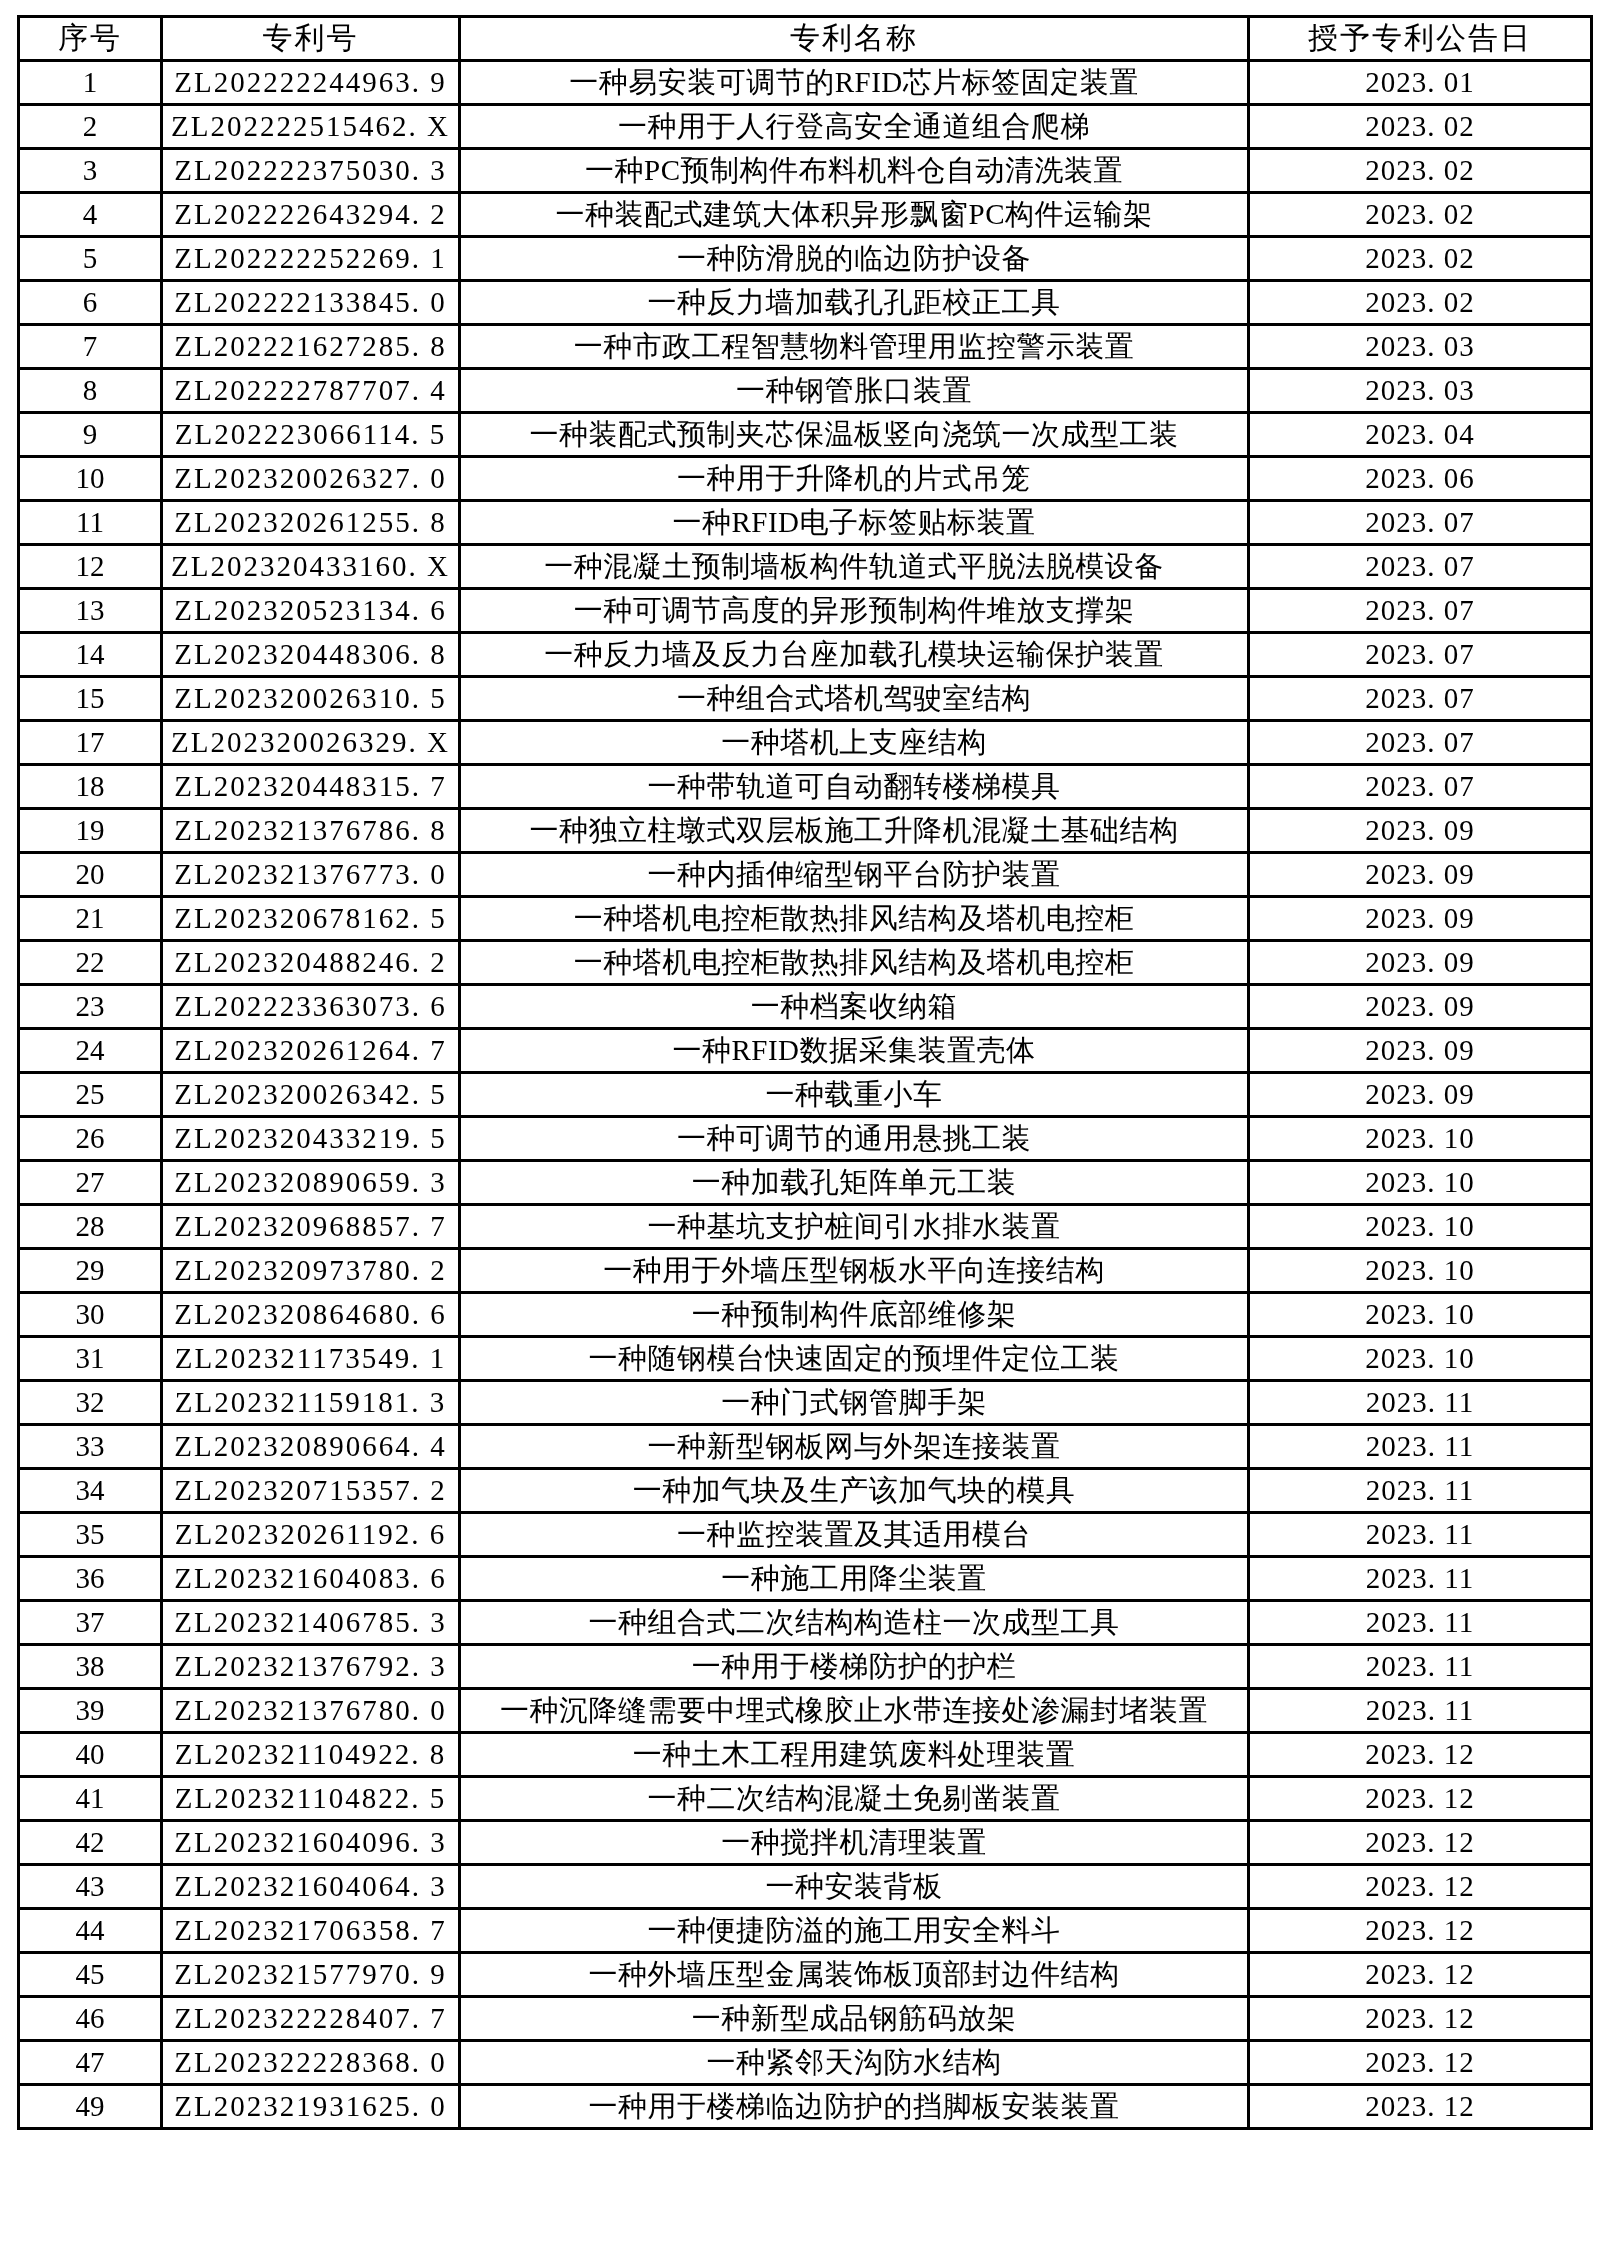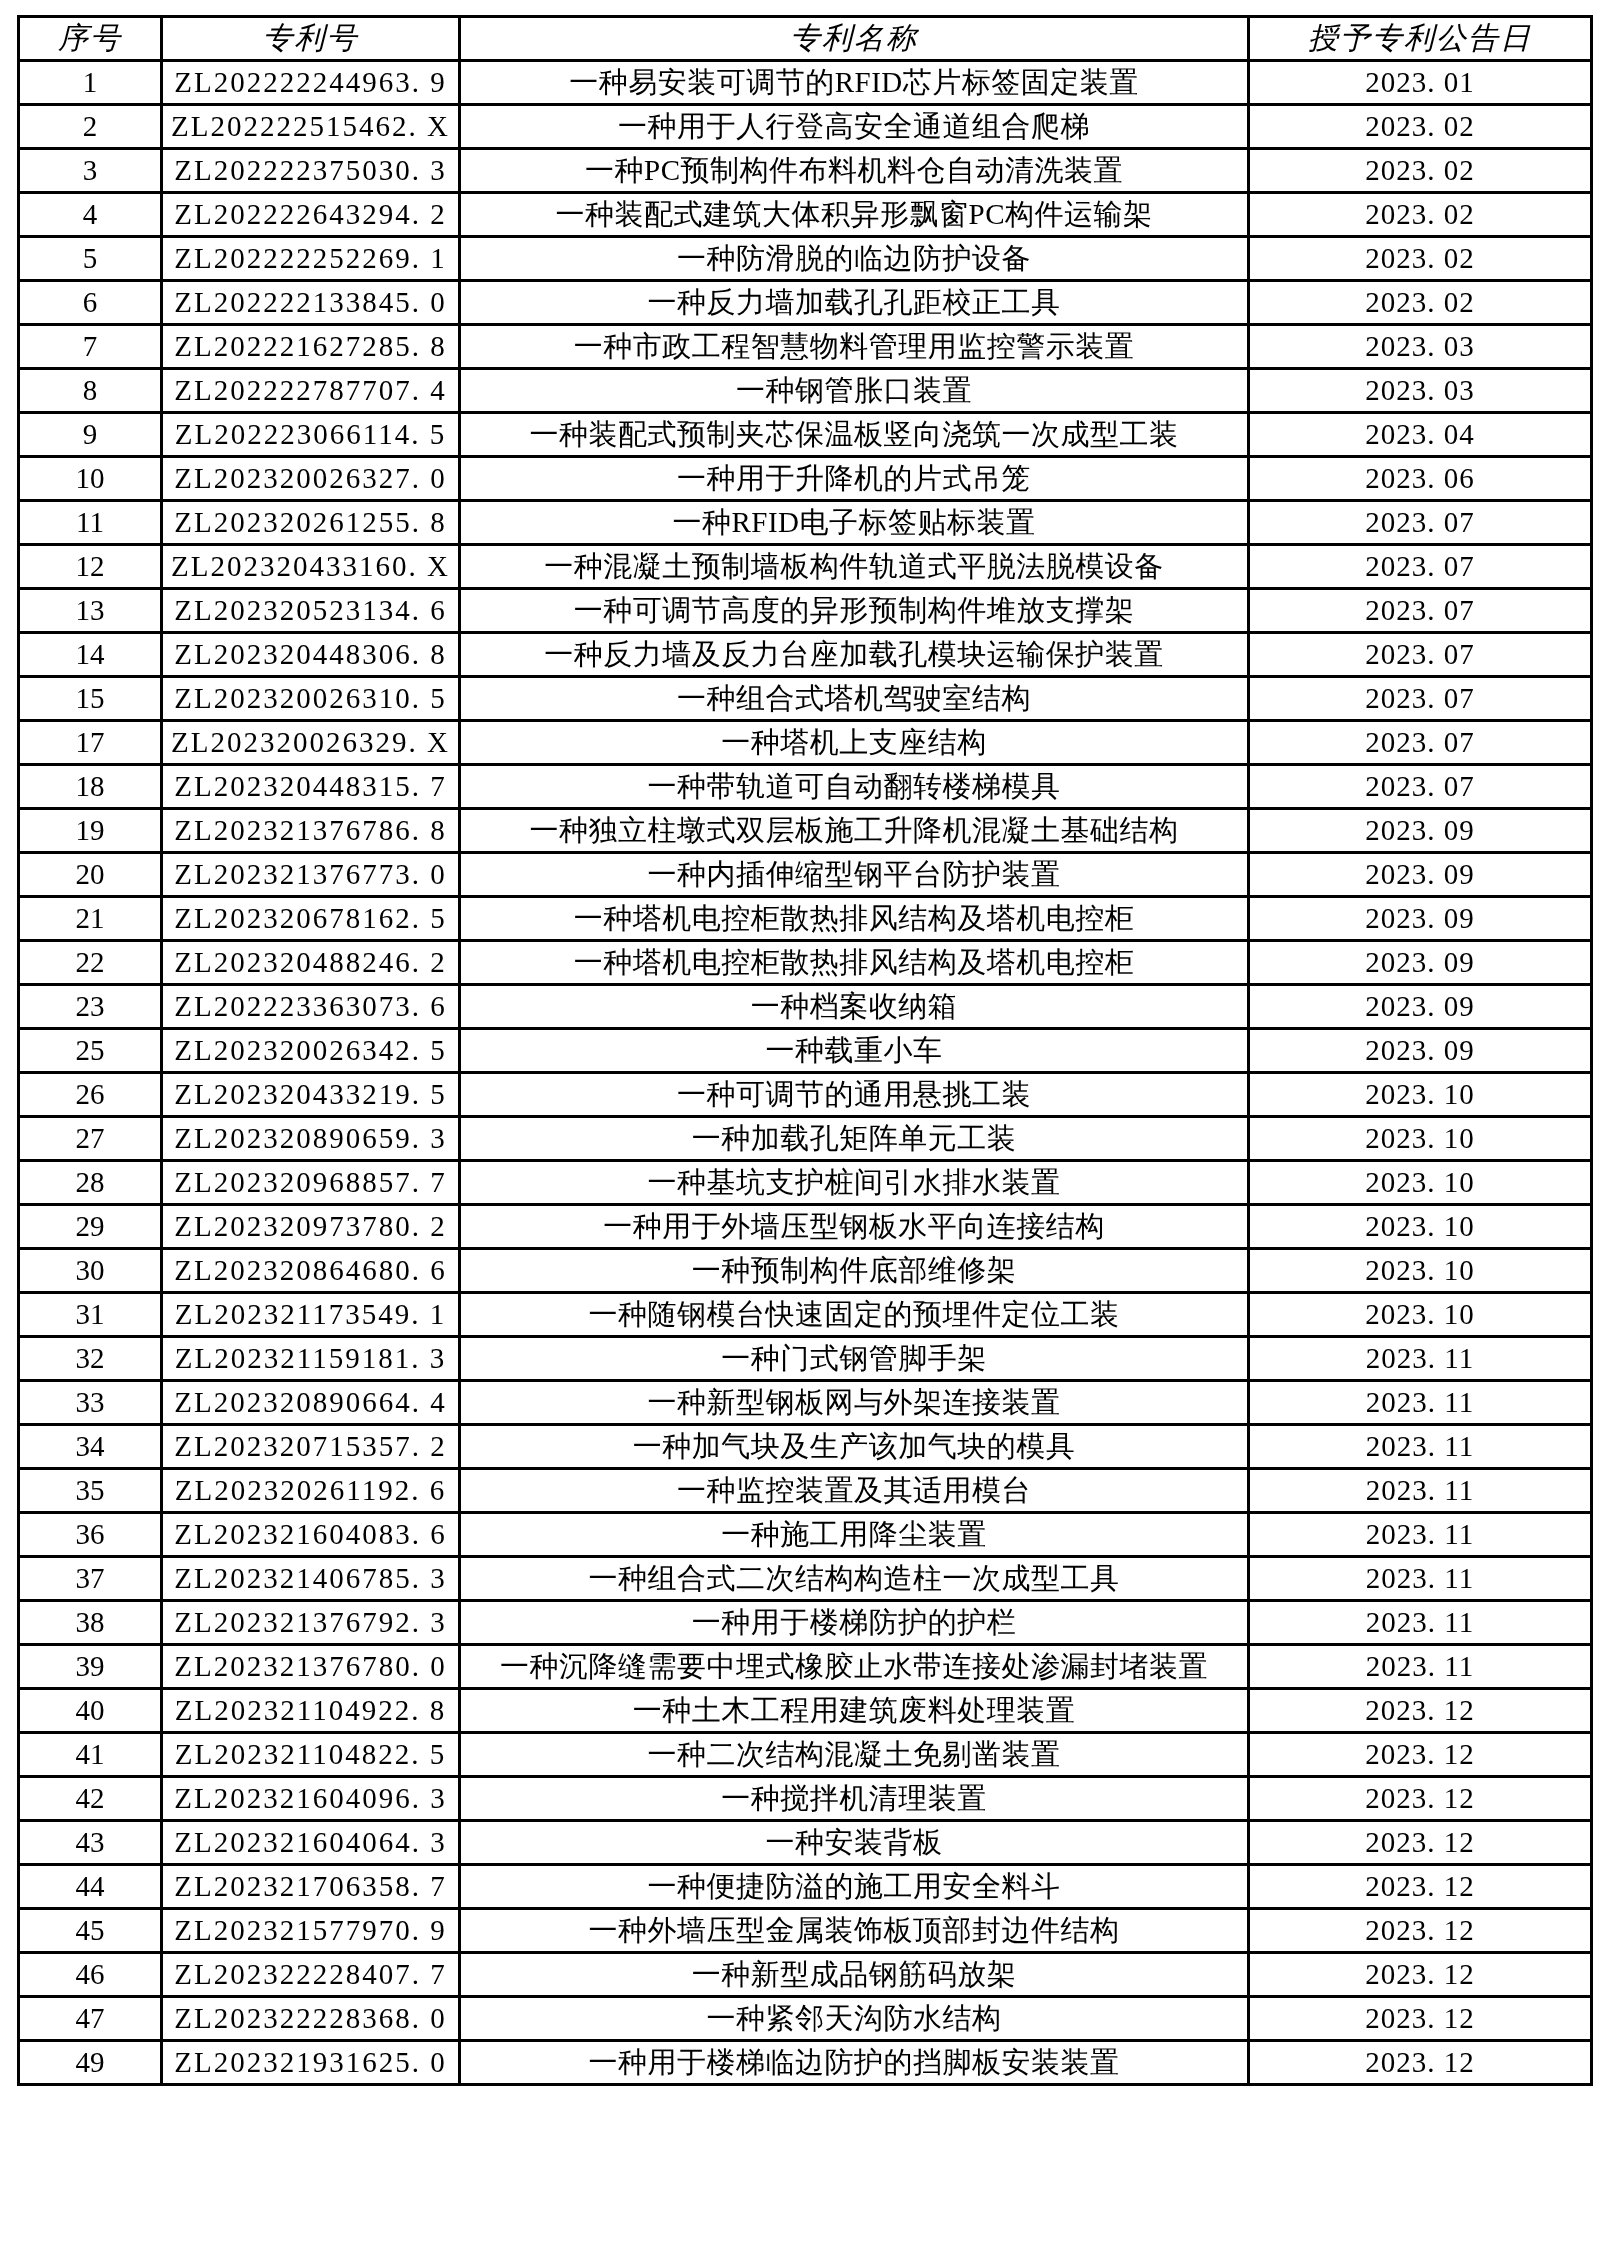--- a/index.html
+++ b/index.html
@@ -29,21 +29,20 @@
     border: 3px solid #000000;
     text-align: center;
     vertical-align: middle;
     padding: 0 2px;
     font-weight: normal;
     overflow: hidden;
     white-space: nowrap;
   }
   .patent-table thead tr {
     height: 42px;
-    font-style: italic;
   }
   .patent-table tbody tr {
     height: 44px;
   }
   .patent-table th {
     font-size: 30px;
     letter-spacing: 2px;
   }
   .patent-table td {
     font-size: 29px;
@@ -207,20 +206,26 @@
     <td class="c-nm">一种塔机电控柜散热排风结构及塔机电控柜</td>
     <td class="c-dt">2023. 09</td>
   </tr>
         <tr>
     <td class="c-no">23</td>
     <td class="c-pn">ZL202223363073. 6</td>
     <td class="c-nm">一种档案收纳箱</td>
     <td class="c-dt">2023. 09</td>
   </tr>
         <tr>
+    <td class="c-no">24</td>
+    <td class="c-pn">ZL202320261264. 7</td>
+    <td class="c-nm">一种RFID数据采集装置壳体</td>
+    <td class="c-dt">2023. 09</td>
+  </tr>
+        <tr>
     <td class="c-no">25</td>
     <td class="c-pn">ZL202320026342. 5</td>
     <td class="c-nm">一种载重小车</td>
     <td class="c-dt">2023. 09</td>
   </tr>
         <tr>
     <td class="c-no">26</td>
     <td class="c-pn">ZL202320433219. 5</td>
     <td class="c-nm">一种可调节的通用悬挑工装</td>
     <td class="c-dt">2023. 10</td>

